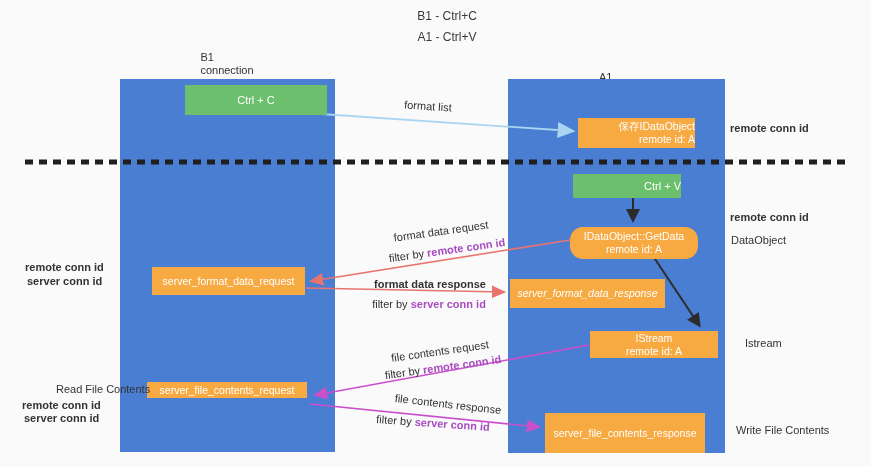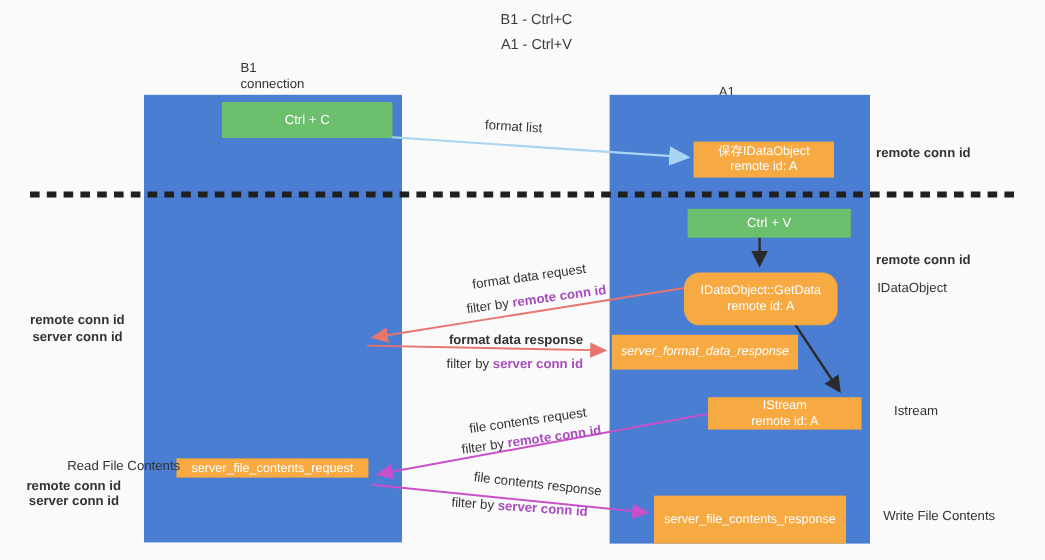--- a/index.html
+++ b/index.html
@@ -16,23 +16,23 @@
   .lane-left{left:120px;top:79px;width:215px;height:373px;}
   .lane-right{left:508px;top:79px;width:217px;height:374px;}
   .arrow-layer{position:absolute;left:0;top:0;width:871px;height:467px;pointer-events:none;}
   .node{position:absolute;display:flex;flex-direction:column;align-items:center;justify-content:center;
     color:#fff;text-align:center;line-height:13px;white-space:nowrap;}
   .node-green{background:#6cbf6c;font-size:11px;}
   .node-orange{background:#f7a942;}
   .two-line{font-size:10.5px;}
   .one-line{font-size:10.5px;}
   .n-ctrl-c{left:158px;top:85px;width:142px;height:30px;margin-left:27px;}
-  .n-save{left:578px;top:118px;width:117px;height:30px;}
-  .n-ctrl-v{left:573px;top:174px;width:136px;height:24px;}
-  .n-getdata{left:570px;top:227px;width:128px;height:44px;border-radius:13px;}
+  .n-save{left:578px;top:118px;width:117px;height:30px;align-items:flex-end;}
+  .n-ctrl-v{left:573px;top:174px;width:108px;height:24px;align-items:flex-end;}
+  .n-getdata{left:570px;top:227px;width:128px;height:32px;border-radius:13px;}
   .n-format-req{left:152px;top:267px;width:153px;height:28px;}
   .n-format-resp{left:510px;top:279px;width:155px;height:29px;font-style:italic;}
   .n-istream{left:590px;top:331px;width:128px;height:27px;}
   .n-file-req{left:147px;top:382px;width:160px;height:16px;}
   .n-file-resp{left:545px;top:413px;width:160px;height:40px;}
   .elabel{position:absolute;font-size:11px;color:#333;white-space:nowrap;transform-origin:center;}
   .purple{color:#a84cc0;font-weight:bold;}
   .greentx{color:#5ca85c;font-weight:bold;}
   .side{position:absolute;font-size:11px;white-space:nowrap;color:#333;}
   .l-format-list{left:428px;top:106px;transform:translate(-50%,-50%) rotate(3.5deg);}
@@ -113,20 +113,23 @@
 
   <div class="node node-green n-ctrl-v">
     <div>Ctrl + V</div>
   </div>
 
   <div class="node node-orange two-line n-getdata">
     <div>IDataObject::GetData</div>
     <div>remote id: A</div>
   </div>
 
+  <div class="node node-orange one-line n-format-req">
+    <div>server_format_data_request</div>
+  </div>
 
   <div class="node node-orange one-line n-format-resp">
     <div>server_format_data_response</div>
   </div>
 
   <div class="node node-orange two-line n-istream">
     <div>IStream</div>
     <div>remote id: A</div>
   </div>
 
@@ -147,21 +150,21 @@
   <div class="elabel l-fdresp-filter"><span>filter by </span><span class="purple">server conn id</span></div>
 
   <div class="elabel l-fcr">file contents request</div>
   <div class="elabel l-fcr-filter"><span>filter by </span><span class="purple">remote conn id</span></div>
 
   <div class="elabel l-fcresp">file contents response</div>
   <div class="elabel l-fcresp-filter"><span>filter by </span><span class="purple">server conn id</span></div>
 
   <div class="side purple s-remote-top">remote conn id</div>
   <div class="side purple s-remote-mid">remote conn id</div>
-  <div class="side s-dataobject">IDataObject</div>
+  <div class="side s-dataobject">DataObject</div>
   <div class="side s-istream">Istream</div>
   <div class="side s-write">Write File Contents</div>
 
   <div class="side purple s-left-remote-mid">remote conn id</div>
   <div class="side greentx s-left-server-mid">server conn id</div>
   <div class="side s-read">Read File Contents</div>
   <div class="side purple s-left-remote-bot">remote conn id</div>
   <div class="side greentx s-left-server-bot">server conn id</div>
 
 </div>

